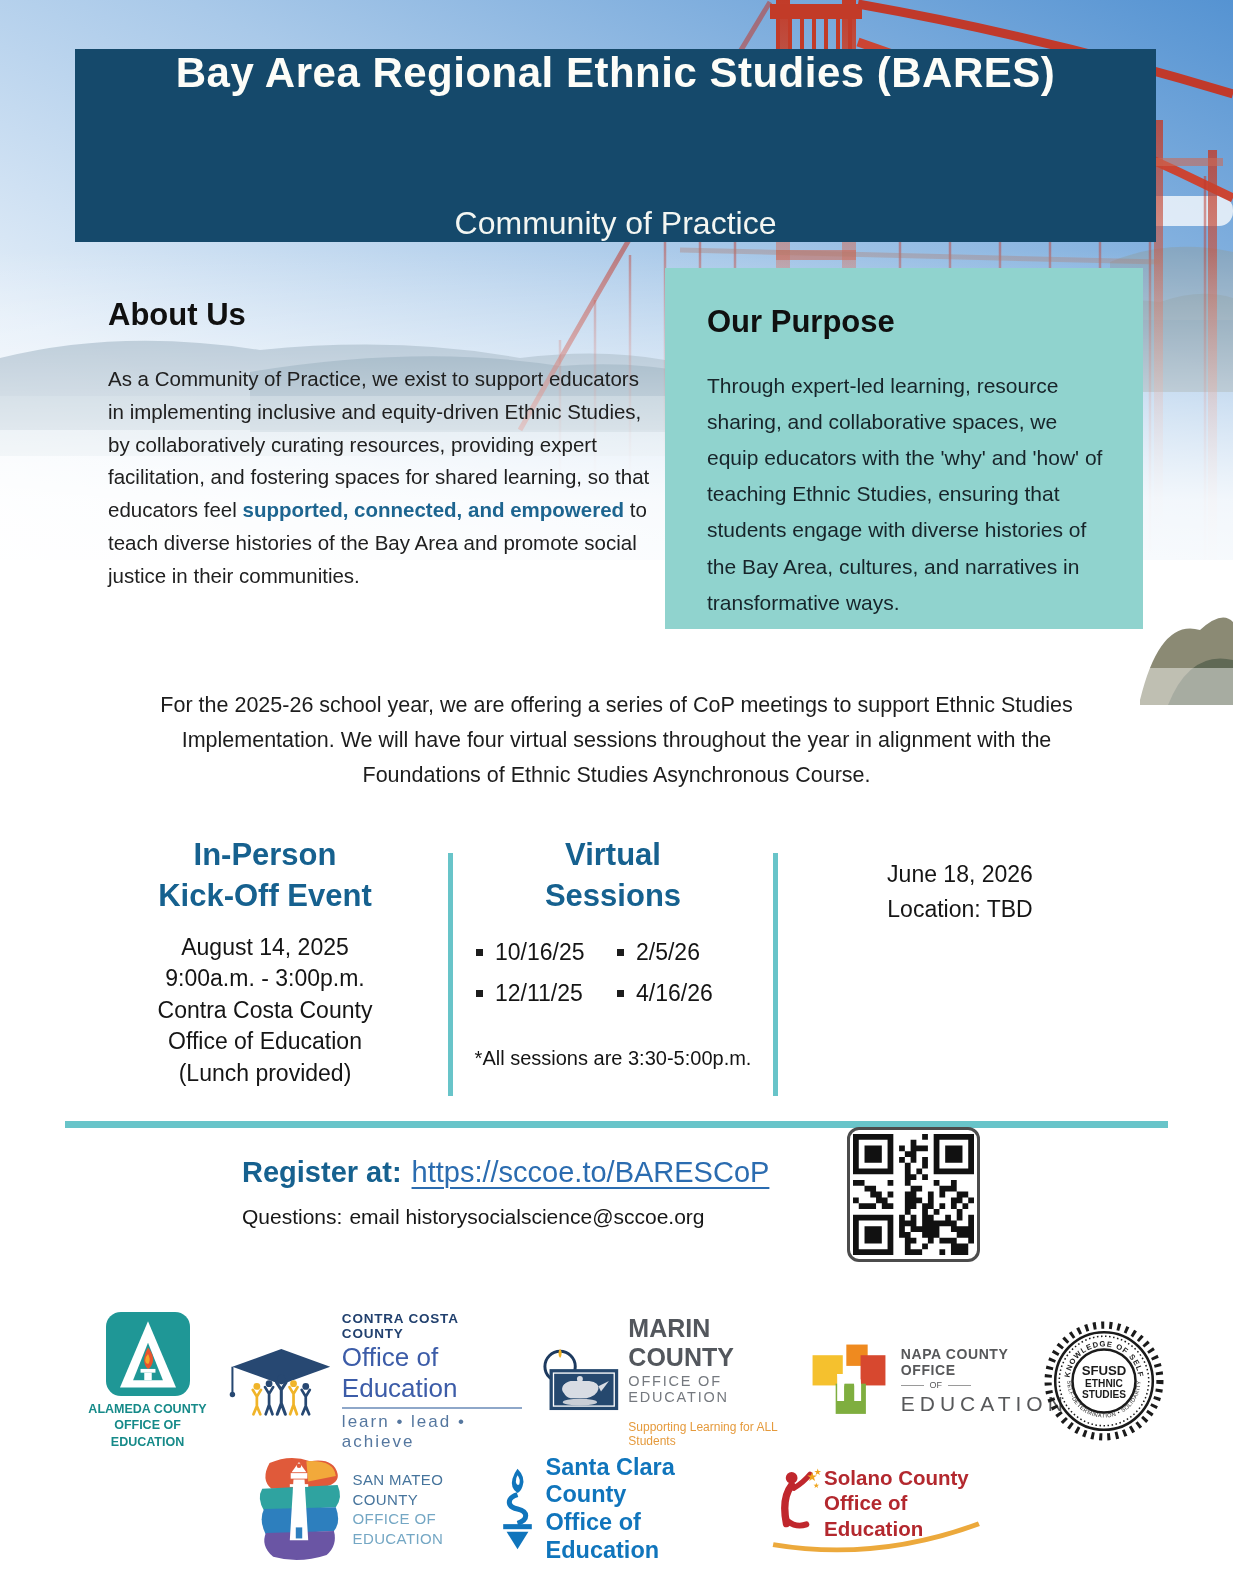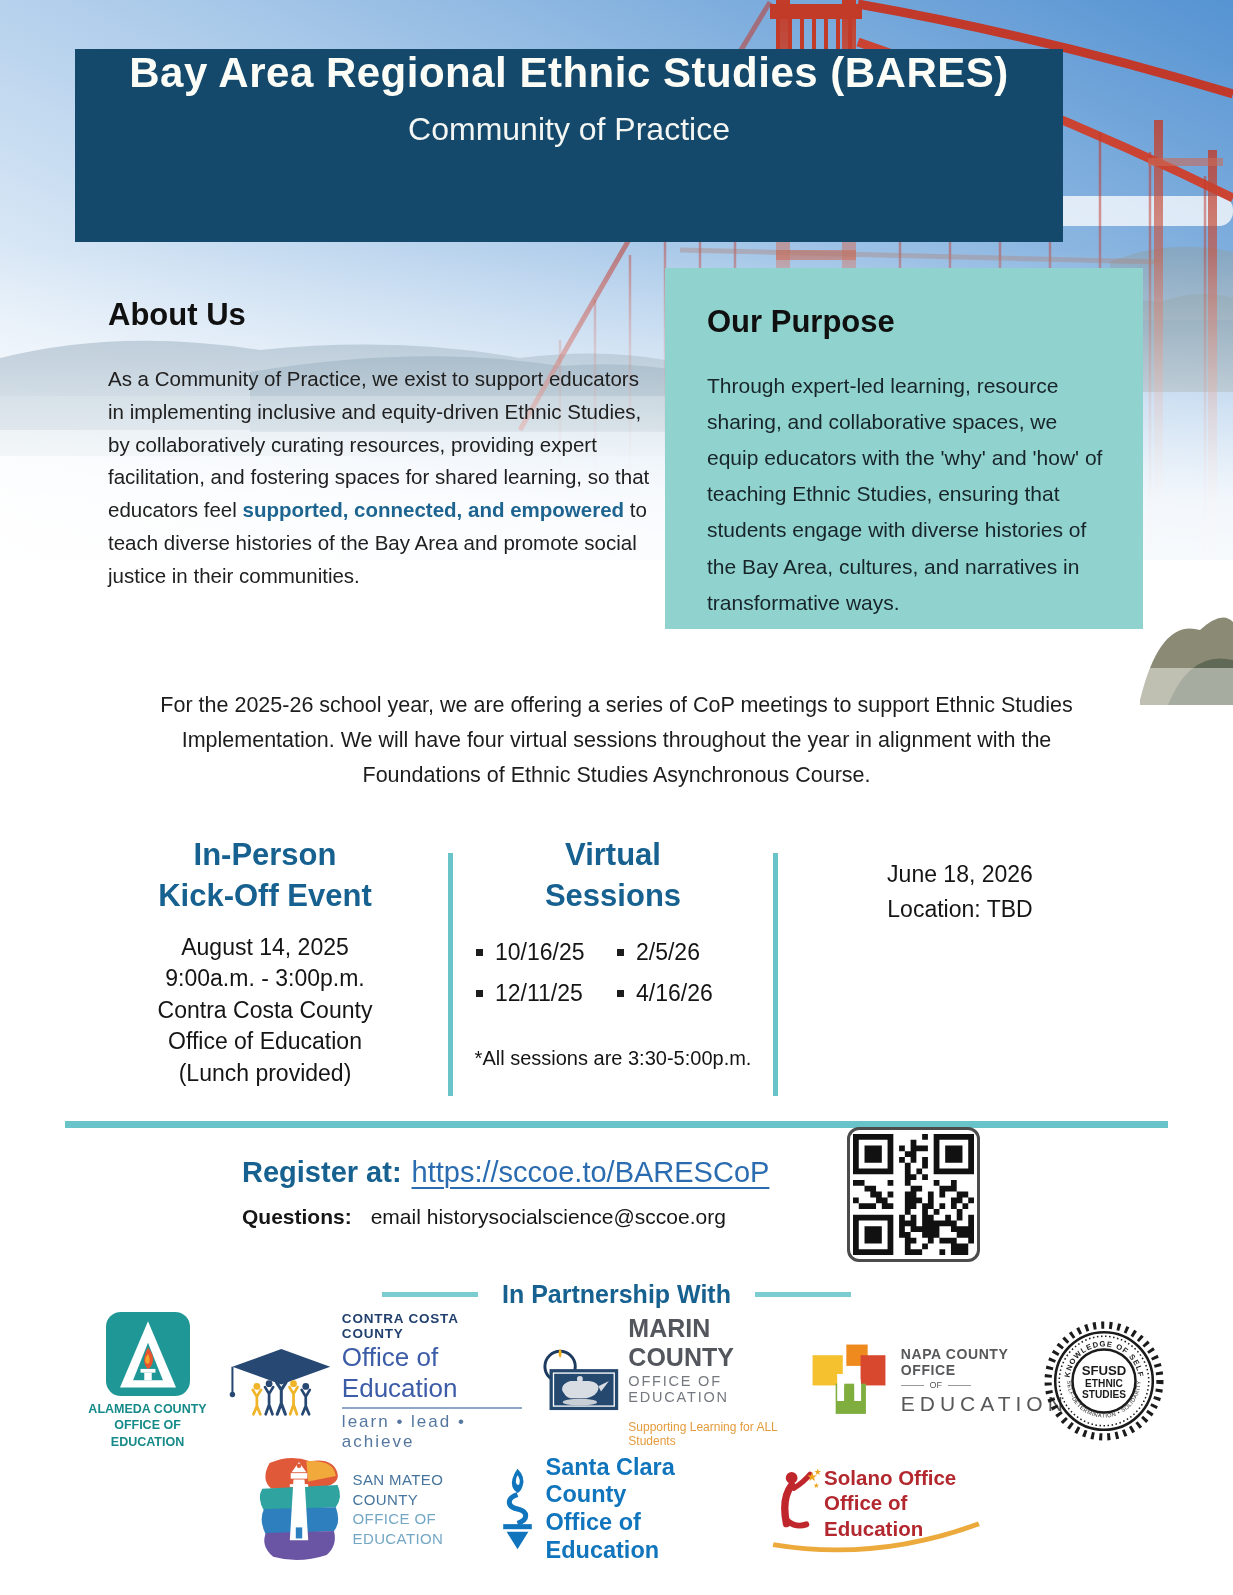--- a/index.html
+++ b/index.html
@@ -4,22 +4,22 @@
 <style>
   * { margin:0; padding:0; box-sizing:border-box; }
   html,body { background:#fff; }
   body { width:1233px; height:1595px; font-family:"Liberation Sans", sans-serif; position:relative; overflow:hidden; }
   .page { position:absolute; inset:0; width:1233px; height:1595px; background:#fff; }
 
   
   .hero { position:absolute; left:0; top:0; width:1233px; height:705px; z-index:0; pointer-events:none; }
 
   
-  .title-box { position:absolute; left:75px; top:49px; width:988px; height:193px;
-    background:#15496b; z-index:3; display:flex; flex-direction:column; justify-content:flex-start;
+  .title-box { position:absolute; left:75px; top:49px; width:1081px; height:193px;
+    background:#15496b; z-index:3; display:flex; flex-direction:column; justify-content:space-between;
     align-items:center; gap:14px; }
   .title-box h1 { color:#fdfdf8; font-size:42px; font-weight:bold; letter-spacing:.5px; }
   .title-box h2 { color:#f3f6f2; font-size:32px; font-weight:400; }
 
   
   .about { position:absolute; left:108px; top:297px; width:548px; z-index:3; }
   .about h3 { font-size:31px; font-weight:bold; color:#101010; margin-bottom:30px; }
   .about p { font-size:20.5px; line-height:1.6; color:#202020; }
   .about .hl { font-weight:bold; color:#1d6590; }
 
@@ -48,21 +48,21 @@
   .sq-bullet { width:7px; height:7px; background:#1c1c1c; flex:0 0 auto; }
   .session-note { margin-top:40px; font-size:20px; color:#141414; }
 
   
   .hdivider { position:absolute; left:65px; top:1121px; width:1103px; height:7px; background:#68c4c9; z-index:2; }
   .register { position:absolute; left:242px; top:1156px; width:600px; z-index:3; }
   .register .line1 { font-size:29px; }
   .register .reg-label { font-weight:bold; color:#16618f; margin-right:10px; }
   .register a.reg-link { color:#2b6cb0; text-decoration:underline; text-decoration-thickness:2px; text-underline-offset:5px; cursor:pointer; }
   .register .line2 { margin-top:16px; font-size:21px; color:#161616; }
-  .register .q-label { font-weight:bold; margin-right:19px; }
+  .register .q-label { font-weight:normal; margin-right:7px; }
   .qr-wrap { position:absolute; left:847px; top:1127px; width:133px; height:135px; z-index:3;
     border:3px solid #4c4c4c; border-radius:12px; background:#fff; padding:3px; }
   .qr-wrap svg { width:100%; height:100%; }
 
   
   .partner-head { position:absolute; left:0; top:1280px; width:1233px; display:flex; justify-content:center;
     align-items:center; gap:24px; z-index:3; }
   .partner-head .pline { width:96px; height:5px; background:#7ccdd1; }
   .partner-head .ptxt { font-size:25px; font-weight:bold; color:#16618f; }
 
@@ -256,25 +256,20 @@
       <span class="q-label">Questions:</span><span>email historysocialscience@sccoe.org</span>
     </div>
   </div>
 
   <div class="qr-wrap">
     <svg viewBox="0 0 126 126">
         <path d="M0,0h42v42h-42ZM6,6v30h30v-30ZM12,12h18v18h-18ZM84,0h42v42h-42ZM90,6v30h30v-30ZM96,12h18v18h-18ZM0,84h42v42h-42ZM6,90v30h30v-30ZM12,96h18v18h-18ZM72,0h6v6h-6ZM60,6h6v6h-6ZM48,12h6v6h-6ZM60,12h6v6h-6ZM66,12h6v6h-6ZM72,12h6v6h-6ZM54,18h6v6h-6ZM60,18h6v6h-6ZM48,24h6v6h-6ZM60,24h6v6h-6ZM72,24h6v6h-6ZM54,30h6v6h-6ZM72,30h6v6h-6ZM54,36h6v6h-6ZM66,36h6v6h-6ZM54,42h6v6h-6ZM60,42h6v6h-6ZM72,42h6v6h-6ZM0,48h6v6h-6ZM6,48h6v6h-6ZM36,48h6v6h-6ZM54,48h6v6h-6ZM84,48h6v6h-6ZM102,48h6v6h-6ZM12,54h6v6h-6ZM18,54h6v6h-6ZM60,54h6v6h-6ZM66,54h6v6h-6ZM90,54h6v6h-6ZM96,54h6v6h-6ZM102,54h6v6h-6ZM18,60h6v6h-6ZM24,60h6v6h-6ZM36,60h6v6h-6ZM54,60h6v6h-6ZM60,60h6v6h-6ZM78,60h6v6h-6ZM90,60h6v6h-6ZM108,60h6v6h-6ZM114,60h6v6h-6ZM0,66h6v6h-6ZM24,66h6v6h-6ZM30,66h6v6h-6ZM54,66h6v6h-6ZM60,66h6v6h-6ZM66,66h6v6h-6ZM78,66h6v6h-6ZM102,66h6v6h-6ZM108,66h6v6h-6ZM120,66h6v6h-6ZM6,72h6v6h-6ZM12,72h6v6h-6ZM18,72h6v6h-6ZM30,72h6v6h-6ZM36,72h6v6h-6ZM54,72h6v6h-6ZM60,72h6v6h-6ZM72,72h6v6h-6ZM78,72h6v6h-6ZM90,72h6v6h-6ZM102,72h6v6h-6ZM114,72h6v6h-6ZM54,78h6v6h-6ZM72,78h6v6h-6ZM84,78h6v6h-6ZM108,78h6v6h-6ZM48,84h6v6h-6ZM60,84h6v6h-6ZM72,84h6v6h-6ZM78,84h6v6h-6ZM96,84h6v6h-6ZM108,84h6v6h-6ZM120,84h6v6h-6ZM48,90h6v6h-6ZM54,90h6v6h-6ZM60,90h6v6h-6ZM72,90h6v6h-6ZM78,90h6v6h-6ZM84,90h6v6h-6ZM90,90h6v6h-6ZM96,90h6v6h-6ZM102,90h6v6h-6ZM120,90h6v6h-6ZM48,96h6v6h-6ZM60,96h6v6h-6ZM66,96h6v6h-6ZM72,96h6v6h-6ZM78,96h6v6h-6ZM84,96h6v6h-6ZM102,96h6v6h-6ZM108,96h6v6h-6ZM114,96h6v6h-6ZM120,96h6v6h-6ZM48,102h6v6h-6ZM54,102h6v6h-6ZM72,102h6v6h-6ZM78,102h6v6h-6ZM84,102h6v6h-6ZM108,102h6v6h-6ZM114,102h6v6h-6ZM120,102h6v6h-6ZM54,108h6v6h-6ZM60,108h6v6h-6ZM78,108h6v6h-6ZM90,108h6v6h-6ZM96,108h6v6h-6ZM102,108h6v6h-6ZM120,108h6v6h-6ZM54,114h6v6h-6ZM72,114h6v6h-6ZM102,114h6v6h-6ZM108,114h6v6h-6ZM114,114h6v6h-6ZM54,120h6v6h-6ZM60,120h6v6h-6ZM66,120h6v6h-6ZM90,120h6v6h-6ZM102,120h6v6h-6ZM108,120h6v6h-6ZM114,120h6v6h-6Z" fill="#111" fill-rule="evenodd"></path>
       </svg>
   </div>
 
-  <div class="partner-head">
-    <span class="pline"></span>
-    <span class="ptxt">In Partnership With</span>
-    <span class="pline"></span>
-  </div>
 
   <div class="logos-row1">
 
     <div class="logo alameda">
       <svg width="84" height="84" viewBox="0 0 90 90">
         <rect width="90" height="90" rx="16" fill="#1f9796"></rect>
         <path d="M45,10 L75,81 L15,81 Z" fill="#ffffff"></path>
         <path d="M45,33 L61,73 L29,73 Z" fill="#1f9796"></path>
         <path d="M45,38 Q52,46 50,54 Q48,60 45,61 Q40,57 41,49 Q42,43 45,38 Z" fill="#e8542e"></path>
         <path d="M45,45 Q48,50 46,55 Q43,57 42,52 Q42,48 45,45 Z" fill="#f6a62b"></path>
@@ -423,19 +418,19 @@
       <svg width="62" height="86" viewBox="0 0 70 96">
         <circle cx="28" cy="14" r="8" fill="#c0272d"></circle>
         <path d="M28,24 Q14,42 21,76" fill="none" stroke="#c0272d" stroke-width="10" stroke-linecap="round"></path>
         <path d="M31,28 Q44,20 53,9" fill="none" stroke="#c0272d" stroke-width="7" stroke-linecap="round"></path>
         <path d="M22,72 Q34,82 48,77" fill="none" stroke="#c0272d" stroke-width="8" stroke-linecap="round"></path>
         <text x="48" y="18" font-size="17" fill="#f0a51f">★</text>
         <text x="58" y="10" font-size="12" fill="#f0a51f">★</text>
         <text x="57" y="28" font-size="10" fill="#f0a51f">★</text>
       </svg>
       <div class="solano-text">
-        <div>Solano Office</div>
+        <div>Solano County</div>
         <div>Office of Education</div>
       </div>
     </div>
   </div>
 
 </div>
 
 </body></html>

